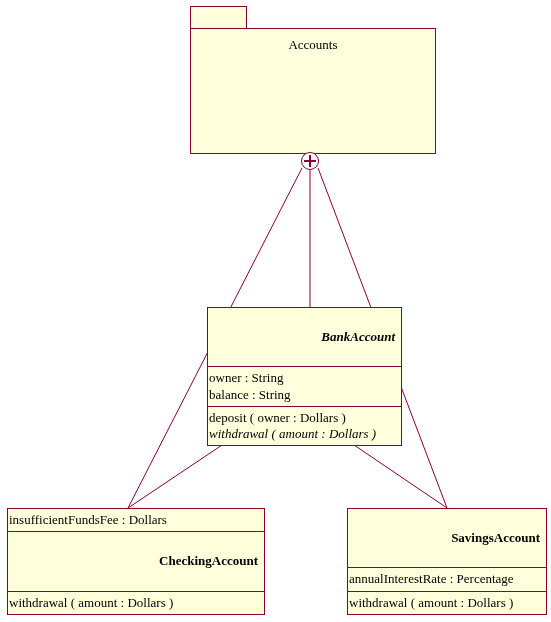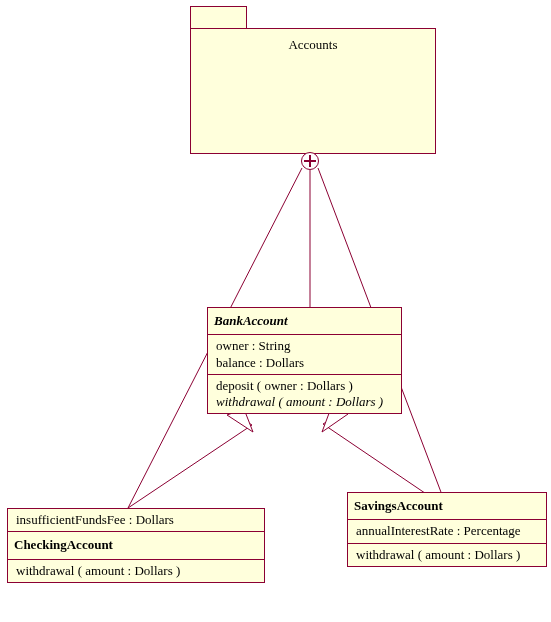--- a/index.html
+++ b/index.html
@@ -5,23 +5,23 @@
   html,body{margin:0;padding:0;background:#fff;width:551px;height:622px;font-family:"Times New Roman",Times,serif;font-size:13px;color:#000;}
   .canvas{position:relative;width:551px;height:622px;}
   .pkg-tab{position:absolute;background:#FFFFDC;border:1px solid #8B0033;border-bottom:none;}
   .pkg-body{position:absolute;background:#FFFFDC;border:1px solid #8B0033;}
   .pkg-title{position:absolute;width:100%;text-align:center;top:8px;}
   .contain-circle{position:absolute;width:16px;height:16px;border:1px solid #8B0033;border-radius:50%;background:#fff;}
   .contain-circle::before,.contain-circle::after{content:"";position:absolute;background:#8B0033;}
   .contain-circle::before{left:7px;top:2px;width:2px;height:12px;}
   .contain-circle::after{top:7px;left:2px;height:2px;width:12px;}
   .uml-class{position:absolute;background:#FFFFDC;border:1px solid #8B0033;}
-  .uml-row{border-bottom:1px solid #8B0033;padding:3px 8px;line-height:1.25;}
+  .uml-row{border-bottom:1px solid #8B0033;padding:3px 1px;line-height:1.25;}
   .uml-row:last-child{border-bottom:none;}
-  .uml-name{text-align:left;font-weight:bold;padding:5px 6px;}
+  .uml-name{text-align:right;font-weight:bold;padding:21px 6px;}
   .italic{font-style:italic;}
   svg{position:absolute;top:0;left:0;}
 </style>
 </head>
 <body>
 
 <div class="canvas">
 
   <svg width="551" height="622">
     <g stroke="#8B0033" stroke-width="1" fill="none">
@@ -44,39 +44,39 @@
   <div class="pkg-body" style="left:190px;top:28px;width:244px;height:124px;">
     <div class="pkg-title">Accounts</div>
   </div>
 
   <div class="contain-circle" style="left:301px;top:152px;"></div>
 
   <div class="uml-class" style="left:207px;top:307px;width:193px;">
     <div class="uml-row uml-name italic">BankAccount</div>
     <div class="uml-row">
       <div>owner : String</div>
-      <div>balance : Dollars</div>
+      <div>balance : String</div>
     </div>
     <div class="uml-row">
       <div>deposit ( owner : Dollars )</div>
       <div class="italic">withdrawal ( amount : Dollars )</div>
     </div>
   </div>
 
   <div class="uml-class" style="left:7px;top:508px;width:256px;">
     <div class="uml-row">
       <div>insufficientFundsFee : Dollars</div>
     </div>
     <div class="uml-row uml-name">CheckingAccount</div>
     <div class="uml-row">
       <div>withdrawal ( amount : Dollars )</div>
     </div>
   </div>
 
-  <div class="uml-class" style="left:347px;top:492px;width:198px;">
+  <div class="uml-class" style="left:347px;top:508px;width:198px;">
     <div class="uml-row uml-name">SavingsAccount</div>
     <div class="uml-row">
       <div>annualInterestRate : Percentage</div>
     </div>
     <div class="uml-row">
       <div>withdrawal ( amount : Dollars )</div>
     </div>
   </div>
 
 </div>

